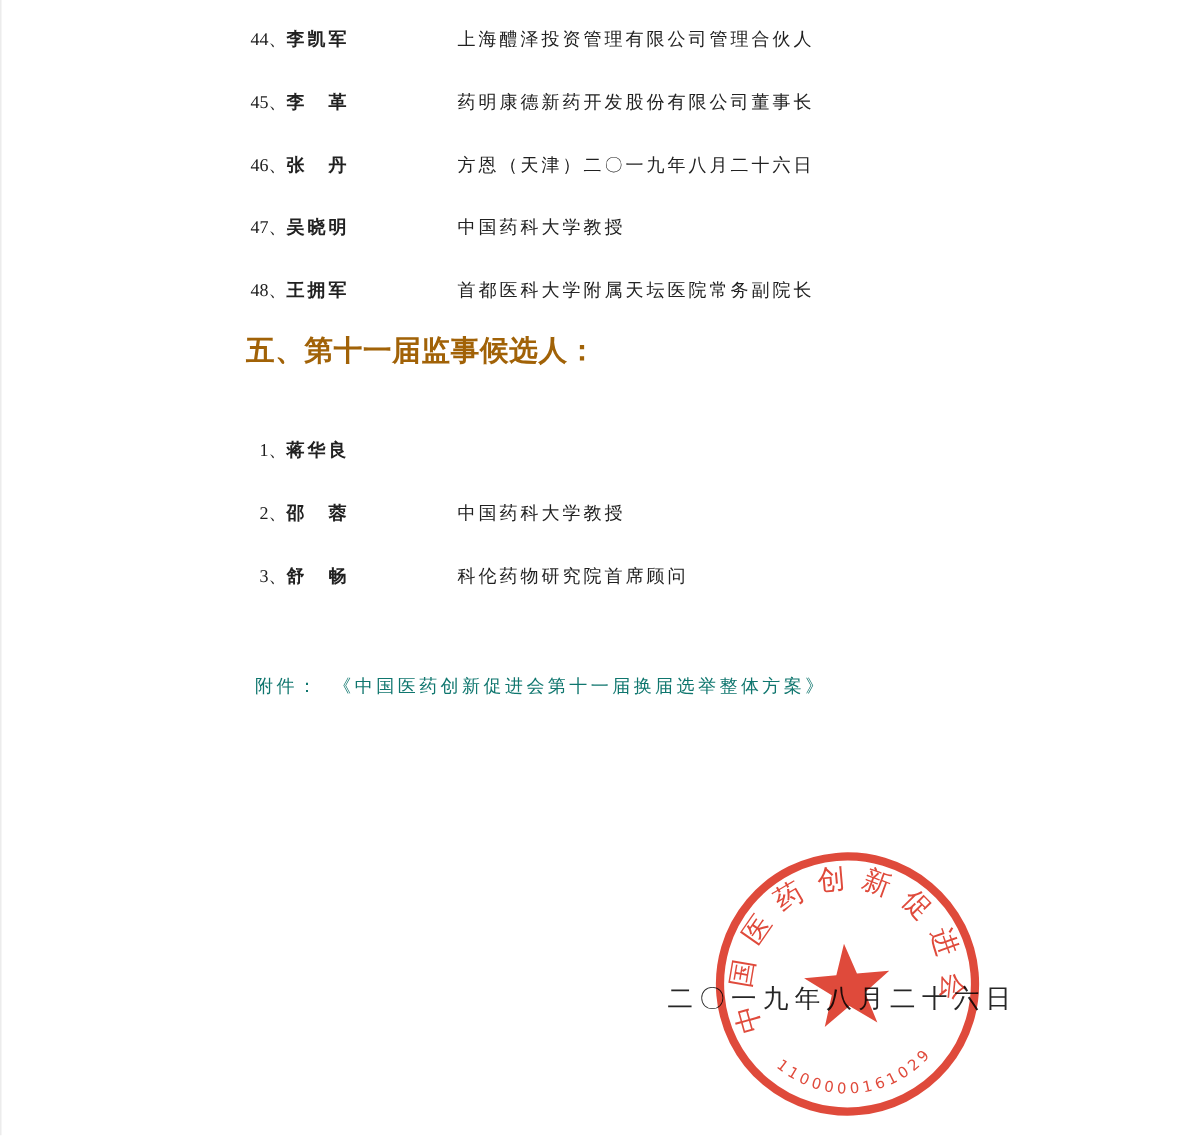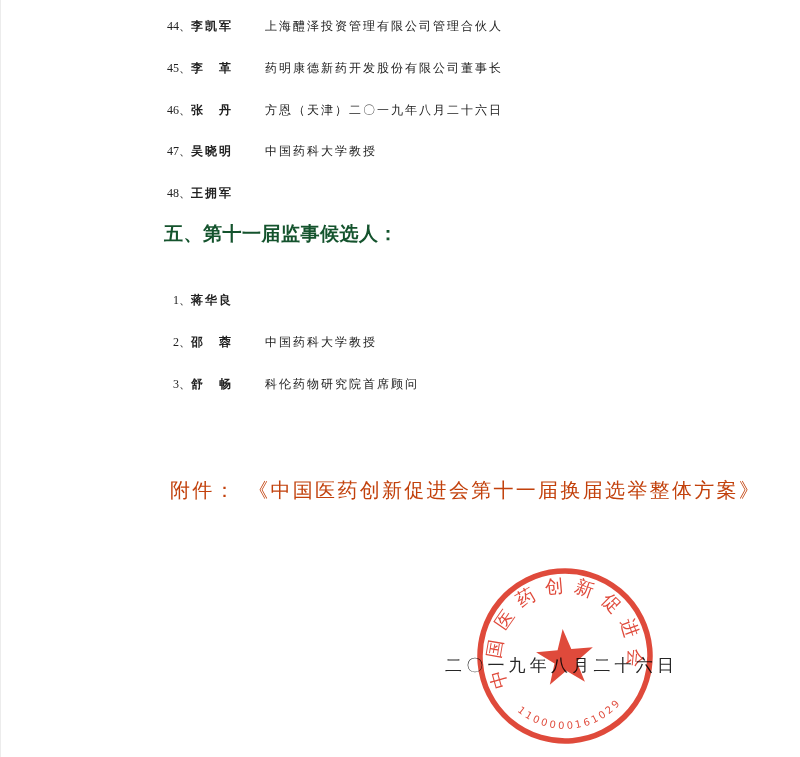--- a/index.html
+++ b/index.html
@@ -32,39 +32,38 @@
   .row .num {
     flex: 0 0 34px; width: 34px;
     text-align: right;
     letter-spacing: 0;
   }
   .row .name {
     flex: 0 0 74px; width: 74px;
     letter-spacing: 2px;
     font-weight: bold;
   }
-  .row .desc { letter-spacing: 2px; }
+  .row .desc { letter-spacing: 2px; margin-left: 40px; }
   
   #section-heading {
     position: absolute; left: 163px; top: 221px;
     font-family: "Liberation Sans", "DejaVu Sans", sans-serif;
     font-weight: bold;
     font-size: 19px;
     letter-spacing: 0.5px;
-    color: #14532d;
+    color: #a16207;
     white-space: nowrap;
   }
   
   #attachment-line {
     position: absolute; left: 169px; top: 449px;
-    font-size: 20px;
+    font-size: 12px;
     letter-spacing: 2.3px;
-    color: #c2410c;
+    color: #0f766e;
     white-space: nowrap;
-    margin-top: 28px;
   }
   #attachment-line .attachment-title { margin-left: 4px; }
   
   #date-line {
     position: absolute; left: 444px; top: 654px;
     font-size: 17px;
     letter-spacing: 4.2px;
     color: #262626;
     white-space: nowrap;
     z-index: 1;
@@ -111,20 +110,21 @@
       <span class="desc">方恩（天津）二〇一九年八月二十六日</span>
     </div>
     <div class="row">
       <span class="num">47、</span>
       <span class="name">吴晓明</span>
       <span class="desc">中国药科大学教授</span>
     </div>
     <div class="row">
       <span class="num">48、</span>
       <span class="name">王拥军</span>
+      <span class="desc">首都医科大学附属天坛医院常务副院长</span>
     </div>
   </div>
 
   <div id="section-heading">五、第十一届监事候选人：</div>
 
   <div class="list" id="supervisors-list">
     <div class="row">
       <span class="num">1、</span>
       <span class="name">蒋华良</span>
     </div>

